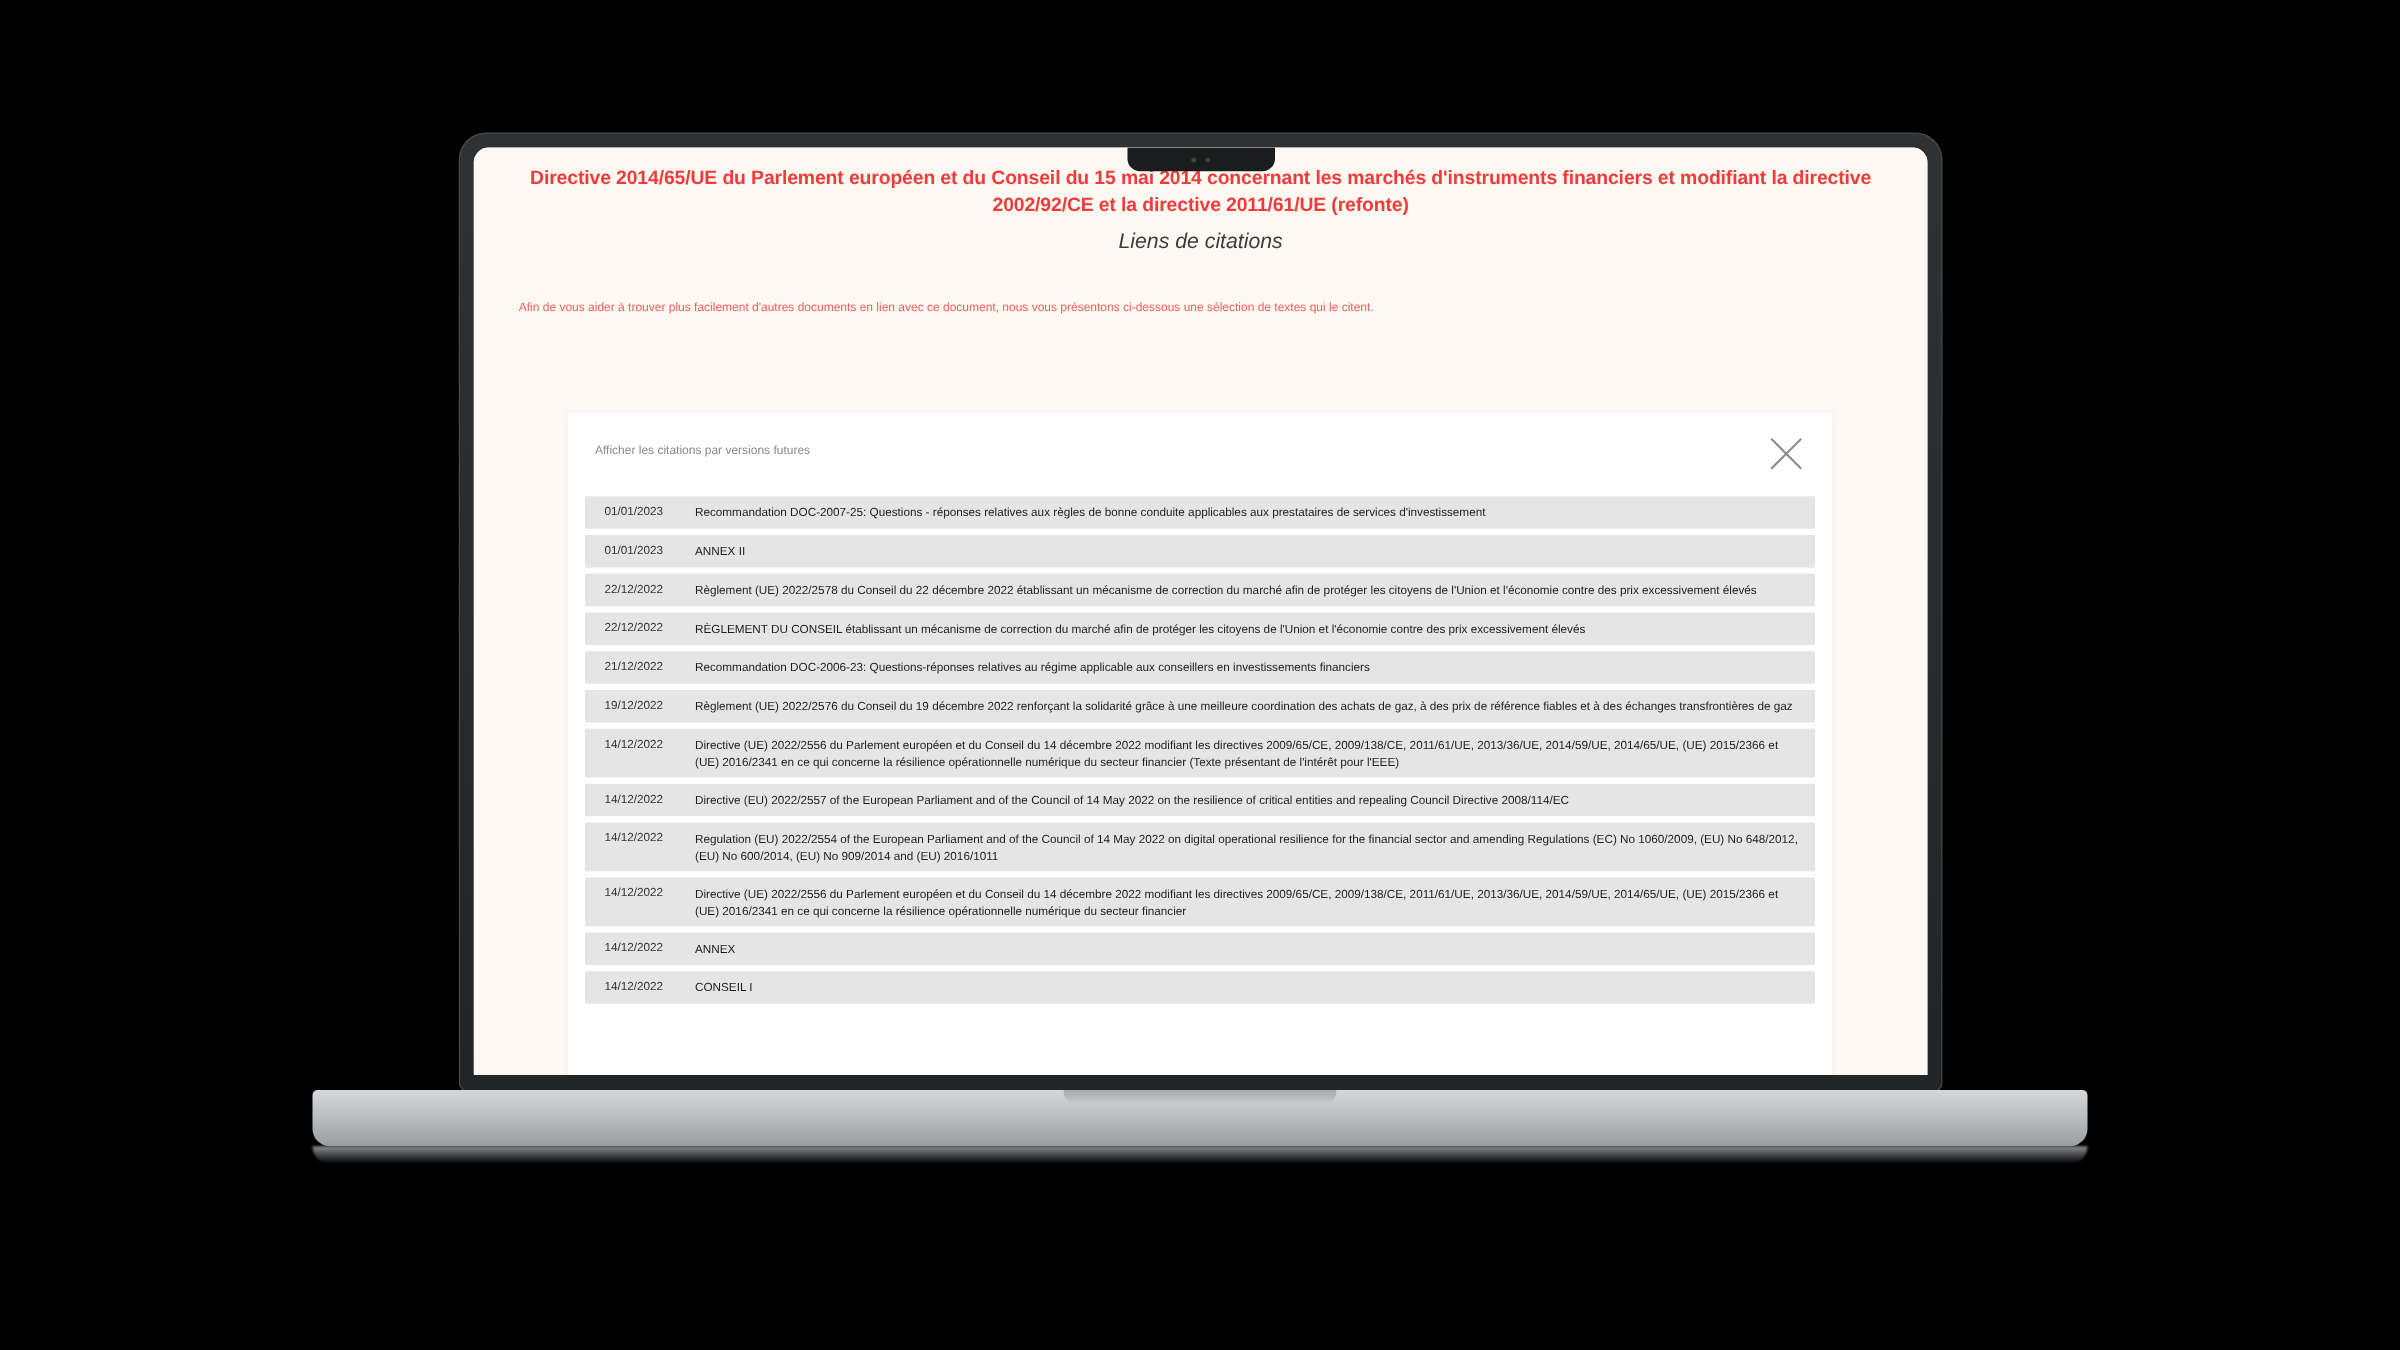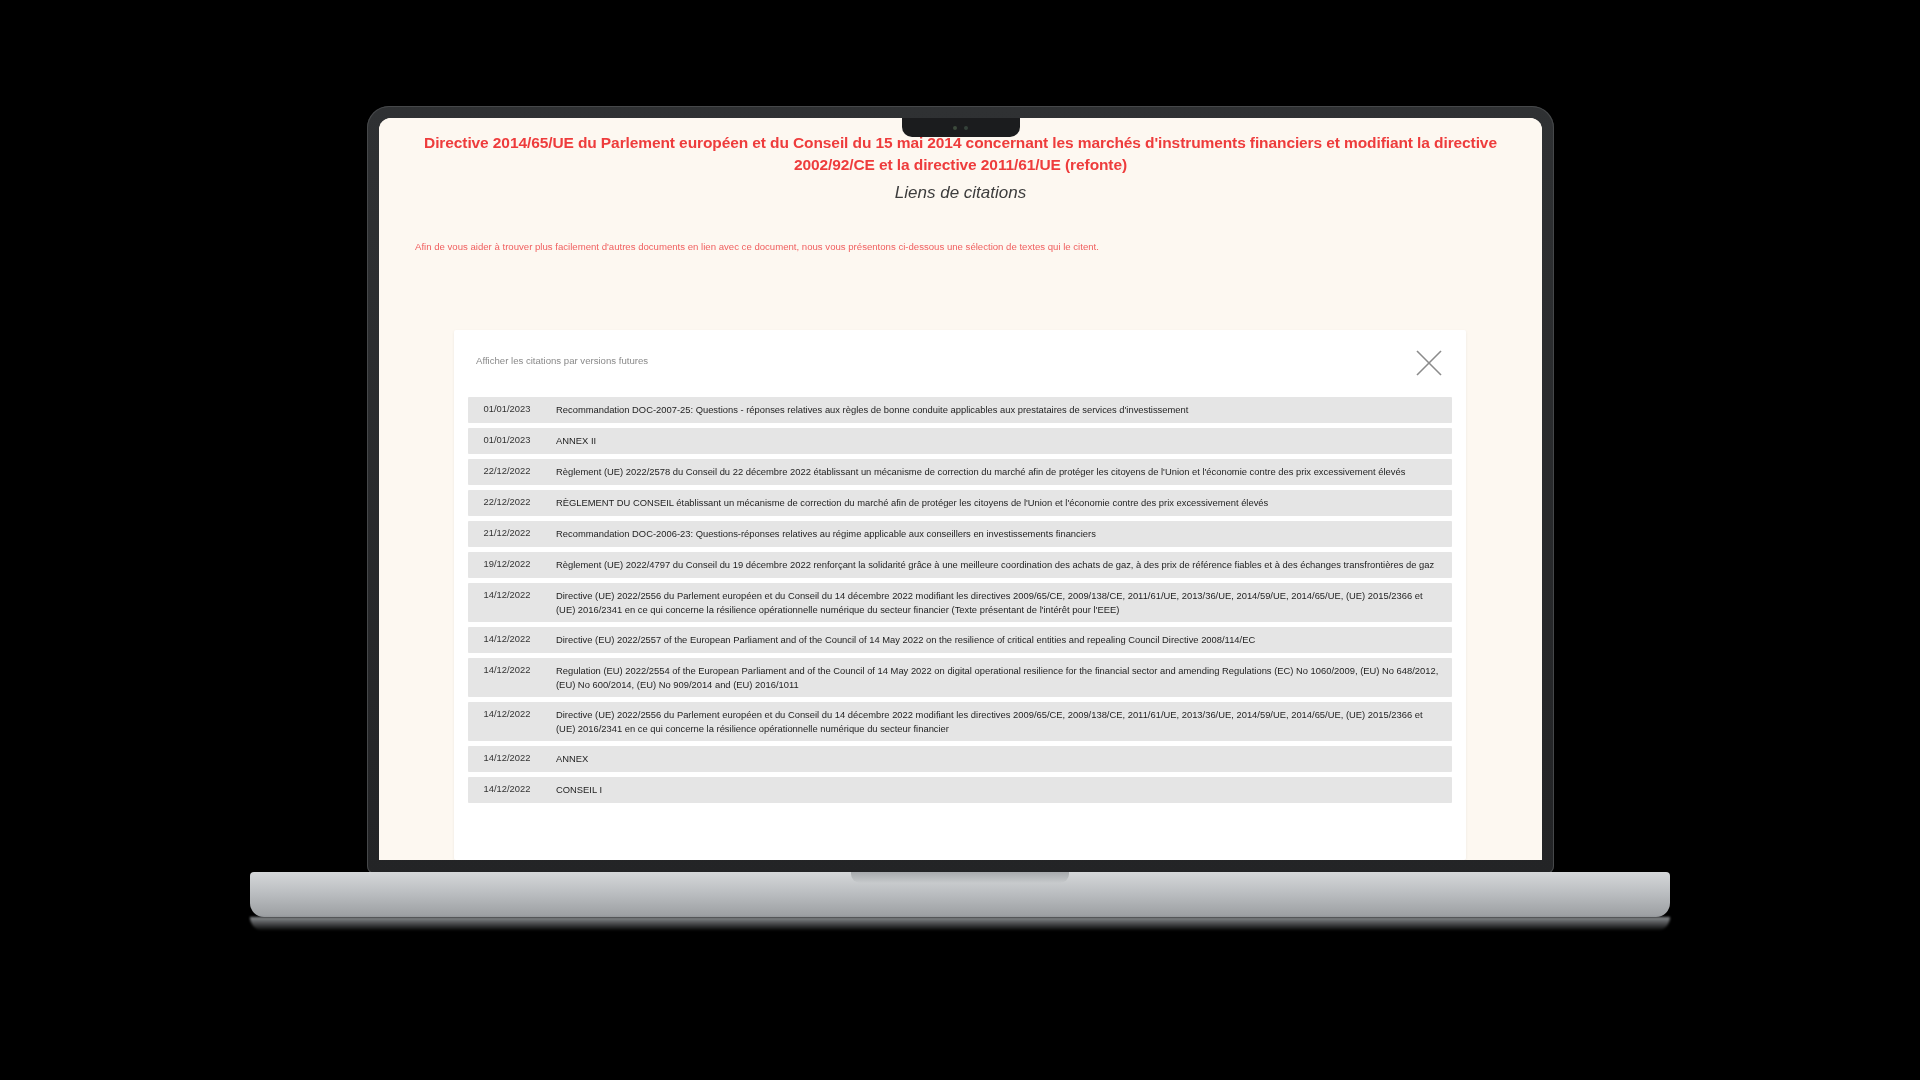--- a/index.html
+++ b/index.html
@@ -239,21 +239,21 @@
                 <div class="title">RÈGLEMENT DU CONSEIL établissant un mécanisme de correction du marché afin de protéger les citoyens de l'Union et l'économie contre des prix excessivement élevés</div>
               </div>
               <div class="row">
                 <div class="date">21/12/2022</div>
                 <div class="sep"></div>
                 <div class="title">Recommandation DOC-2006-23: Questions-réponses relatives au régime applicable aux conseillers en investissements financiers</div>
               </div>
               <div class="row">
                 <div class="date">19/12/2022</div>
                 <div class="sep"></div>
-                <div class="title">Règlement (UE) 2022/4797 du Conseil du 19 décembre 2022 renforçant la solidarité grâce à une meilleure coordination des achats de gaz, à des prix de référence fiables et à des échanges transfrontières de gaz</div>
+                <div class="title">Règlement (UE) 2022/2576 du Conseil du 19 décembre 2022 renforçant la solidarité grâce à une meilleure coordination des achats de gaz, à des prix de référence fiables et à des échanges transfrontières de gaz</div>
               </div>
               <div class="row">
                 <div class="date">14/12/2022</div>
                 <div class="sep"></div>
                 <div class="title">Directive (UE) 2022/2556 du Parlement européen et du Conseil du 14 décembre 2022 modifiant les directives 2009/65/CE, 2009/138/CE, 2011/61/UE, 2013/36/UE, 2014/59/UE, 2014/65/UE, (UE) 2015/2366 et (UE) 2016/2341 en ce qui concerne la résilience opérationnelle numérique du secteur financier (Texte présentant de l'intérêt pour l'EEE)</div>
               </div>
               <div class="row">
                 <div class="date">14/12/2022</div>
                 <div class="sep"></div>
                 <div class="title">Directive (EU) 2022/2557 of the European Parliament and of the Council of 14 May 2022 on the resilience of critical entities and repealing Council Directive 2008/114/EC</div>

